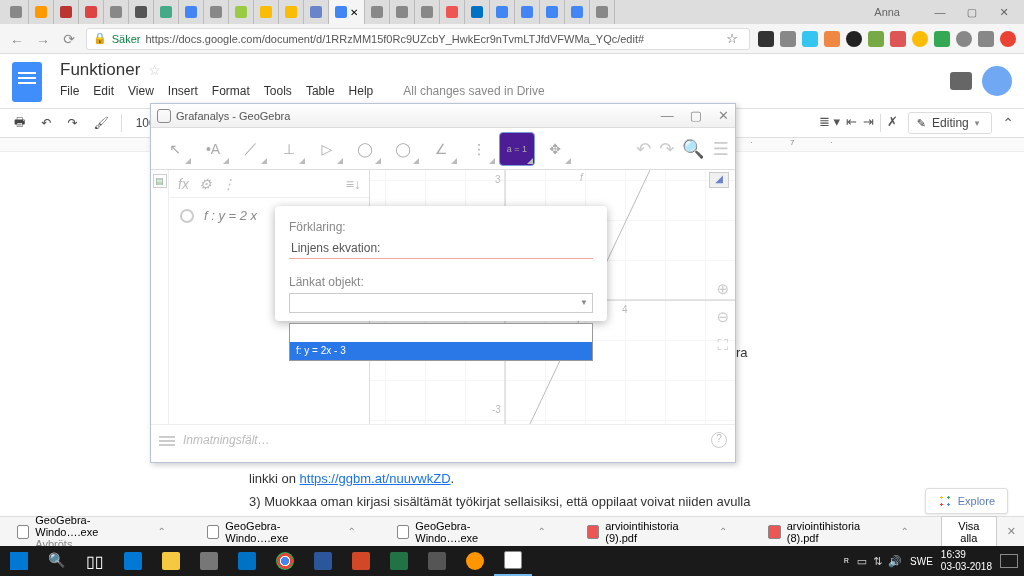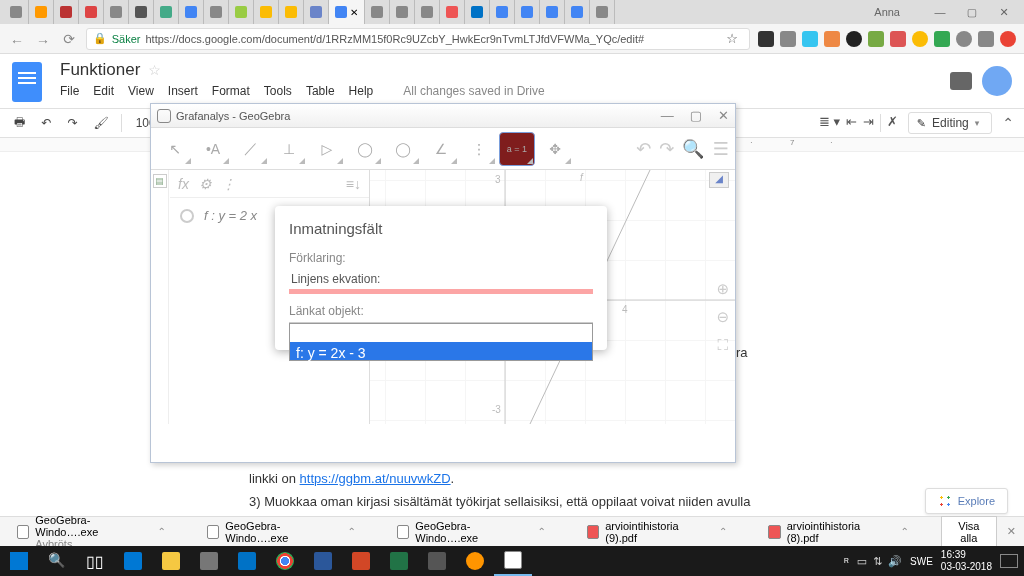--- a/index.html
+++ b/index.html
@@ -55,21 +55,21 @@
 
 
 .gg-window { position: absolute; top: 103px; left: 150px; width: 586px; height: 360px; background: #fff; border: 1px solid #b8c4d6; box-shadow: 2px 2px 6px rgba(0,0,0,0.2); }
 .gg-titlebar { height: 24px; background: linear-gradient(#fff, #f0f0f0); border-bottom: 1px solid #ddd; display: flex; align-items: center; padding: 0 6px; font-size: 11px; color: #555; }
 .gg-title-icon { width: 14px; height: 14px; border: 1px solid #888; border-radius: 3px; margin-right: 5px; }
 .gg-win-ctrls { margin-left: auto; display: flex; gap: 16px; font-size: 13px; color: #888; }
 .gg-win-ctrls span { cursor: pointer; }
 
 .gg-toolbar { height: 42px; border-bottom: 1px solid #ddd; display: flex; align-items: center; padding: 0 6px; gap: 2px; }
 .gg-tool { width: 36px; height: 34px; border: 1px solid transparent; border-radius: 4px; display: flex; align-items: center; justify-content: center; font-size: 14px; color: #aaa; position: relative; cursor: pointer; }
-.gg-tool.active { border-color: #7a9edb; background: #7f1d1d; }
+.gg-tool.active { border-color: #7a9edb; background: #4c1d95; }
 .gg-tool-corner { position: absolute; bottom: 1px; right: 1px; width: 0; height: 0; border-style: solid; border-width: 0 0 6px 6px; border-color: transparent transparent #bbb transparent; }
 .gg-toolbar-right { margin-left: auto; display: flex; gap: 8px; align-items: center; color: #ccc; font-size: 18px; }
 
 .gg-body { position: relative; height: 254px; }
 .gg-sidebar { position: absolute; left: 0; top: 0; bottom: 0; width: 18px; border-right: 1px solid #eee; display: flex; flex-direction: column; align-items: center; padding-top: 4px; gap: 2px; }
 .gg-side-btn { width: 14px; height: 14px; border: 1px solid #ccc; font-size: 9px; color: #8a8; display: flex; align-items: center; justify-content: center; }
 .gg-algebra { position: absolute; left: 19px; top: 0; bottom: 0; width: 200px; border-right: 1px solid #ddd; }
 .gg-algebra-bar { height: 28px; border-bottom: 1px solid #eee; display: flex; align-items: center; gap: 10px; padding: 0 8px; color: #bbb; font-style: italic; font-size: 14px; }
 .gg-object-row { padding: 10px 10px; display: flex; align-items: center; gap: 10px; font-size: 13px; color: #888; font-family: serif; font-style: italic; }
 .gg-obj-circle { width: 14px; height: 14px; border: 2px solid #ccc; border-radius: 50%; }
@@ -81,25 +81,25 @@
 .gg-marker { position: absolute; right: 6px; top: 2px; width: 20px; height: 16px; background: #f0f0f0; border: 1px solid #ccc; color: #6a84c9; font-size: 10px; text-align: center; }
 
 .gg-input-bar { height: 30px; border-top: 1px solid #eee; display: flex; align-items: center; padding: 0 8px; gap: 8px; font-size: 12px; color: #bbb; font-style: italic; }
 .gg-kb-icon { width: 16px; height: 12px; background: repeating-linear-gradient(0deg, #ccc, #ccc 2px, transparent 2px, transparent 4px); }
 .gg-help { margin-left: auto; width: 16px; height: 16px; border: 1px solid #ccc; border-radius: 50%; text-align: center; font-size: 10px; color: #bbb; font-style: normal; }
 
 
 .input-popup { position: absolute; top: 206px; left: 275px; width: 332px; background: #fff; border-radius: 4px; box-shadow: 0 2px 10px rgba(0,0,0,0.3); padding: 14px 14px 8px; z-index: 50; }
 .popup-title { font-size: 15px; color: #555; margin-bottom: 14px; }
 .popup-label { font-size: 12px; color: #888; margin-bottom: 4px; }
-.popup-input { width: 100%; border: none; border-bottom: 5px solid #fca5a5; padding: 3px 2px; font-size: 12px; color: #555; outline: none; margin-bottom: 10px; }
+.popup-input { width: 100%; border: none; border-bottom: 1px solid #fca5a5; padding: 3px 2px; font-size: 12px; color: #555; outline: none; margin-bottom: 16px; }
 .popup-select { width: 100%; border: 1px solid #ccc; font-size: 11px; height: 20px; background: #fff; position: relative; }
 .popup-select-arrow { position: absolute; right: 4px; top: 4px; font-size: 8px; color: #888; }
 .popup-dropdown { position: absolute; top: 117px; left: 14px; right: 14px; border: 1px solid #999; background: #fff; z-index: 60; }
-.popup-option { padding: 3px 6px; font-size: 14px; color: #333; height: 18px; }
+.popup-option { padding: 3px 6px; font-size: 10px; color: #333; height: 18px; }
 .popup-option.selected { background: #2a77e8; color: #fff; }
 
 
 .doc-peek { position: absolute; top: 345px; left: 736px; font-size: 13px; color: #333; }
 .doc-text { position: absolute; left: 249px; font-size: 13px; color: #333; line-height: 1.6; }
 .doc-link { color: #1a73e8; text-decoration: underline; }
 
 
 .explore-btn { position: absolute; right: 16px; bottom: 62px; background: #fff; border: 1px solid #ddd; border-radius: 3px; padding: 5px 12px; font-size: 11px; color: #5a7db8; display: flex; align-items: center; gap: 6px; box-shadow: 0 1px 3px rgba(0,0,0,0.1); }
 .explore-icon { width: 14px; height: 14px; background: radial-gradient(#fbbc05 25%, transparent 26%), radial-gradient(#34a853 25%, transparent 26%), radial-gradient(#ea4335 25%, transparent 26%), radial-gradient(#4285f4 25%, transparent 26%); background-position: 0 0, 7px 0, 0 7px, 7px 7px; background-size: 7px 7px; background-repeat: no-repeat; }
@@ -351,24 +351,28 @@
       <span class="gg-axis-label" style="top:134px;left:252px">4</span>
       <span class="gg-axis-label" style="top:2px;left:210px;font-style:italic">f</span>
       <div class="gg-marker">◢</div>
       <div class="gg-graph-controls">
         <span>⊕</span>
         <span>⊖</span>
         <span>⛶</span>
       </div>
     </div>
   </div>
+  <div class="gg-input-bar">
+    <span class="gg-kb-icon"></span>
+    <span>Inmatningsfält…</span>
+    <span class="gg-help">?</span>
+  </div>
 </div>
 
 <div class="input-popup">
-  <div class="popup-title">Inmatningsfält</div>
   <div class="popup-label">Förklaring:</div>
   <input class="popup-input" readonly="" value="Linjens ekvation:" style="">
   <div class="popup-label">Länkat objekt:</div>
   <div class="popup-select">
     <span class="popup-select-arrow">▼</span>
   </div>
   <div class="popup-dropdown">
     <div class="popup-option">&nbsp;</div>
     <div class="popup-option selected">f: y = 2x - 3</div>
   </div>

